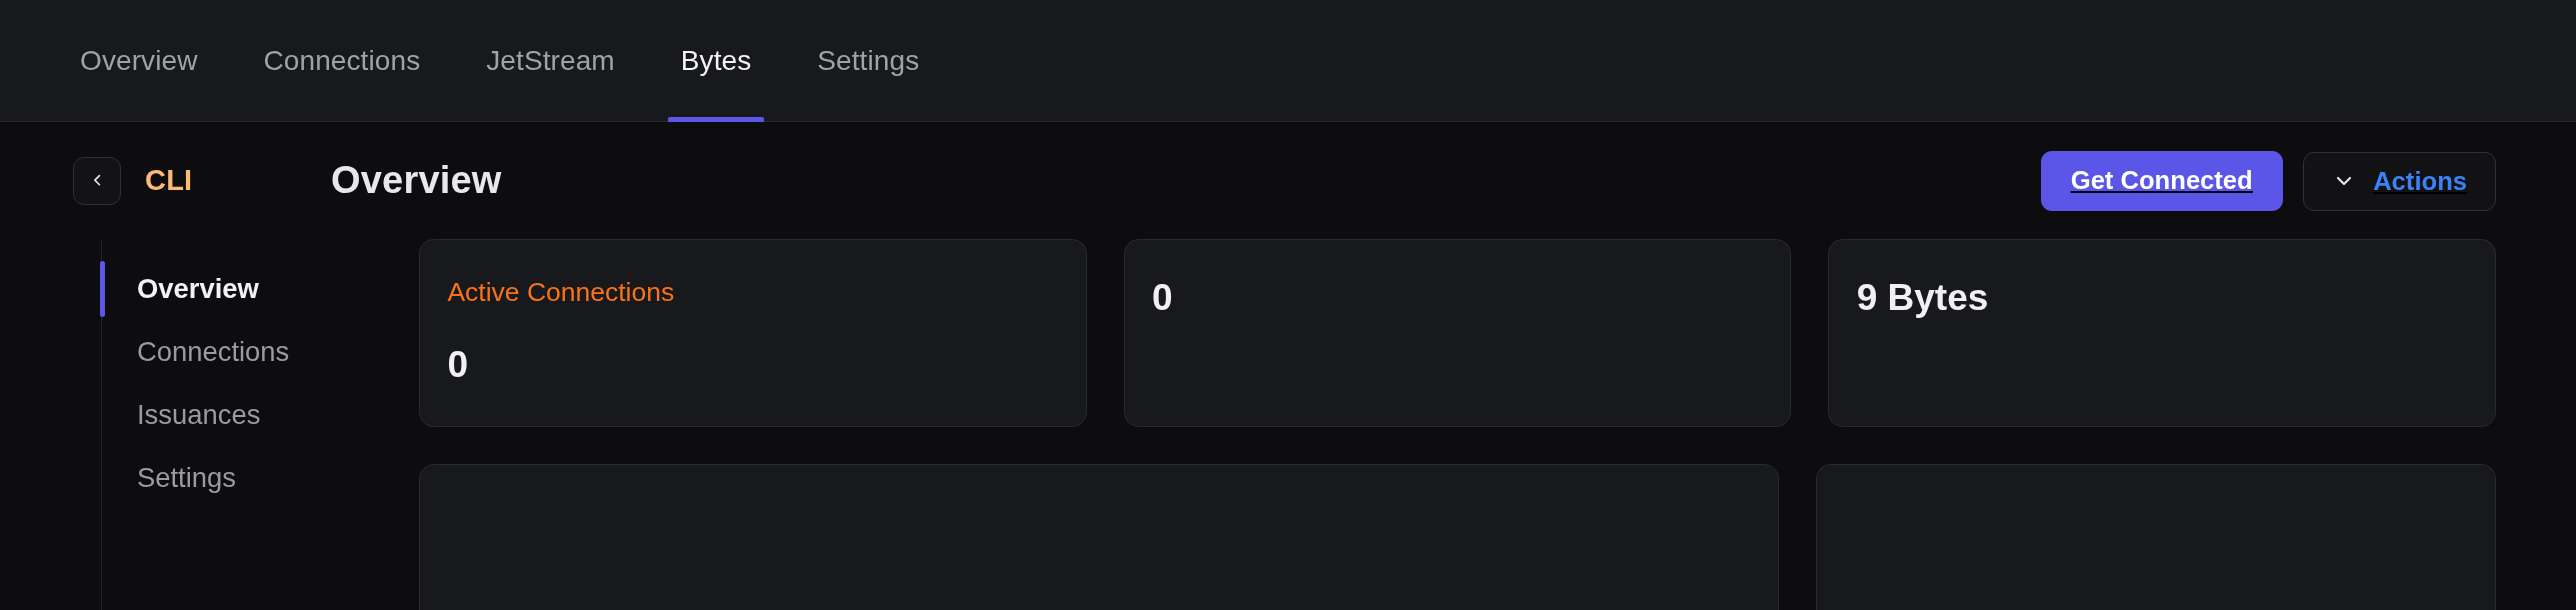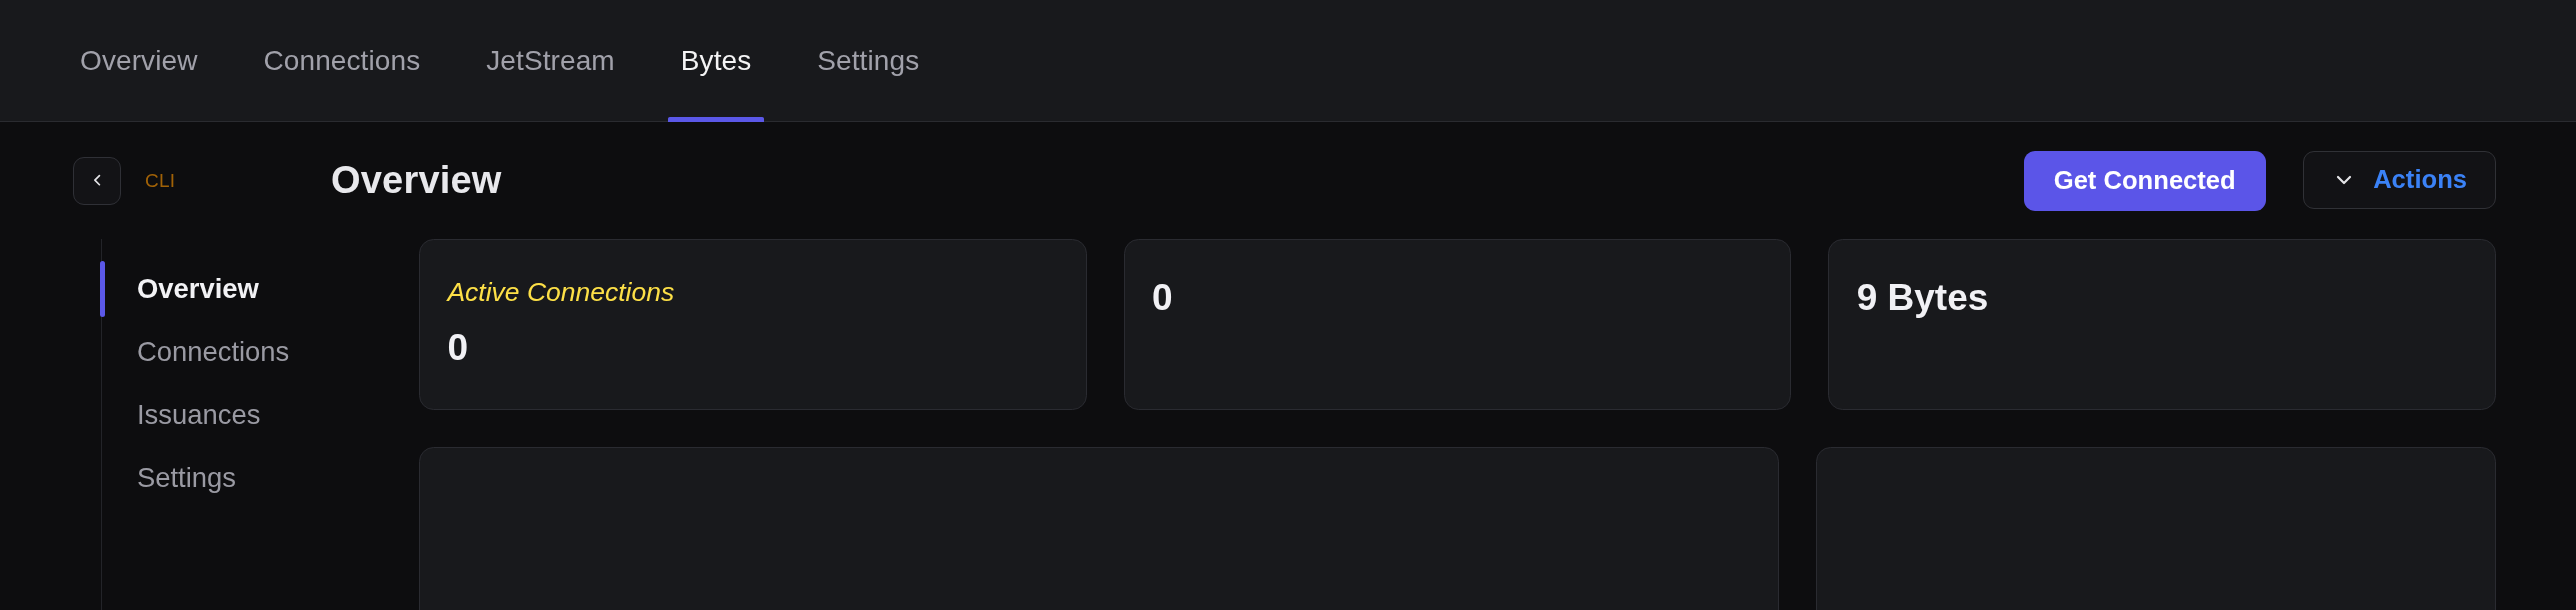--- a/index.html
+++ b/index.html
@@ -85,39 +85,40 @@
     border-radius: 11px;
     background: #131316;
     display: flex;
     align-items: center;
     justify-content: center;
     cursor: pointer;
     flex: none;
   }
   .backbtn svg { width: 18.3px; height: 18.3px; display: block; }
   .brand-title {
-    font-size: 19px;
-    font-weight: normal;
-    color: #a16207;
+    font-size: 29px;
+    font-weight: bold;
+    color: #fdba74;
     letter-spacing: 0.2px;
   }
 
   .page-title {
     font-size: 38px;
     font-weight: bold;
     color: #e8e8ec;
     letter-spacing: 0.2px;
     margin-left: 22px;
   }
 
   .head-actions {
     margin-left: auto;
     display: flex;
-    align-items: flex-start;
-    gap: 37px;
+    align-items: flex-end;
+    gap: 20px;
+    text-decoration: underline;
   }
   .btn-primary {
     background: #5b55e8;
     color: #ffffff;
     font-size: 25.6px;
     font-weight: bold;
     border: none;
     border-radius: 11px;
     padding: 15.5px 30px;
     cursor: pointer;
@@ -188,24 +189,23 @@
   }
   .card {
     background: #18191c;
     border: 1.8px solid #2a2b31;
     border-radius: 14.6px;
     padding: 37px 27.4px 40px 27.4px;
     min-height: 122px;
   }
   .card-label {
     font-size: 26.5px;
-    color: #fde047;
-    margin-bottom: 19px;
-    white-space: nowrap;
-    font-style: italic;
+    color: #f97316;
+    margin-bottom: 36px;
+    white-space: nowrap;
   }
   .card-value {
     font-size: 37px;
     font-weight: bold;
     color: #f1f1f5;
     white-space: nowrap;
   }
 
   .cards-row2 {
     display: grid;

